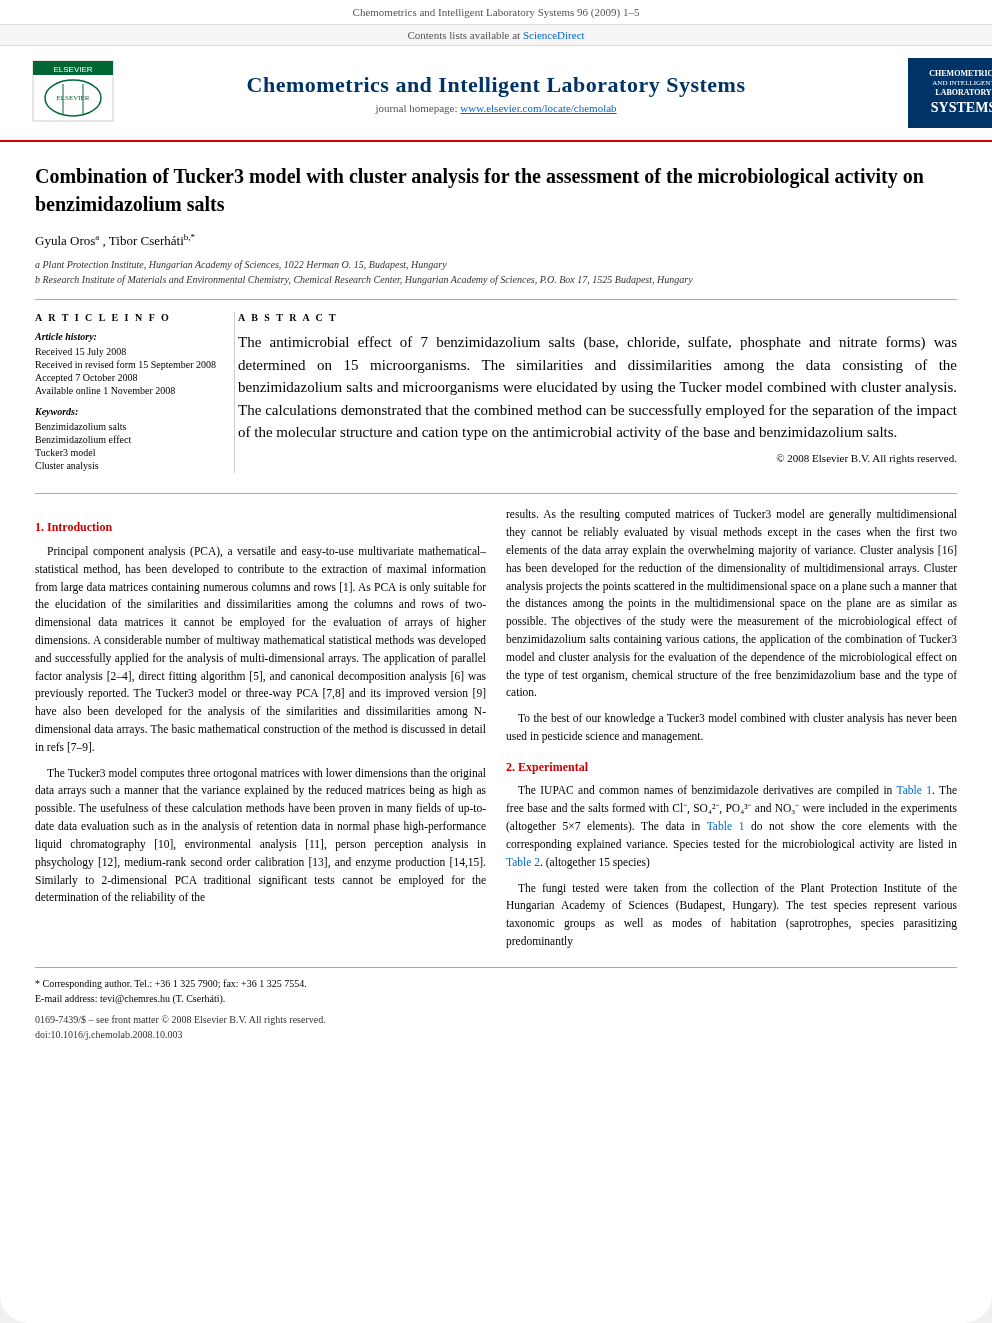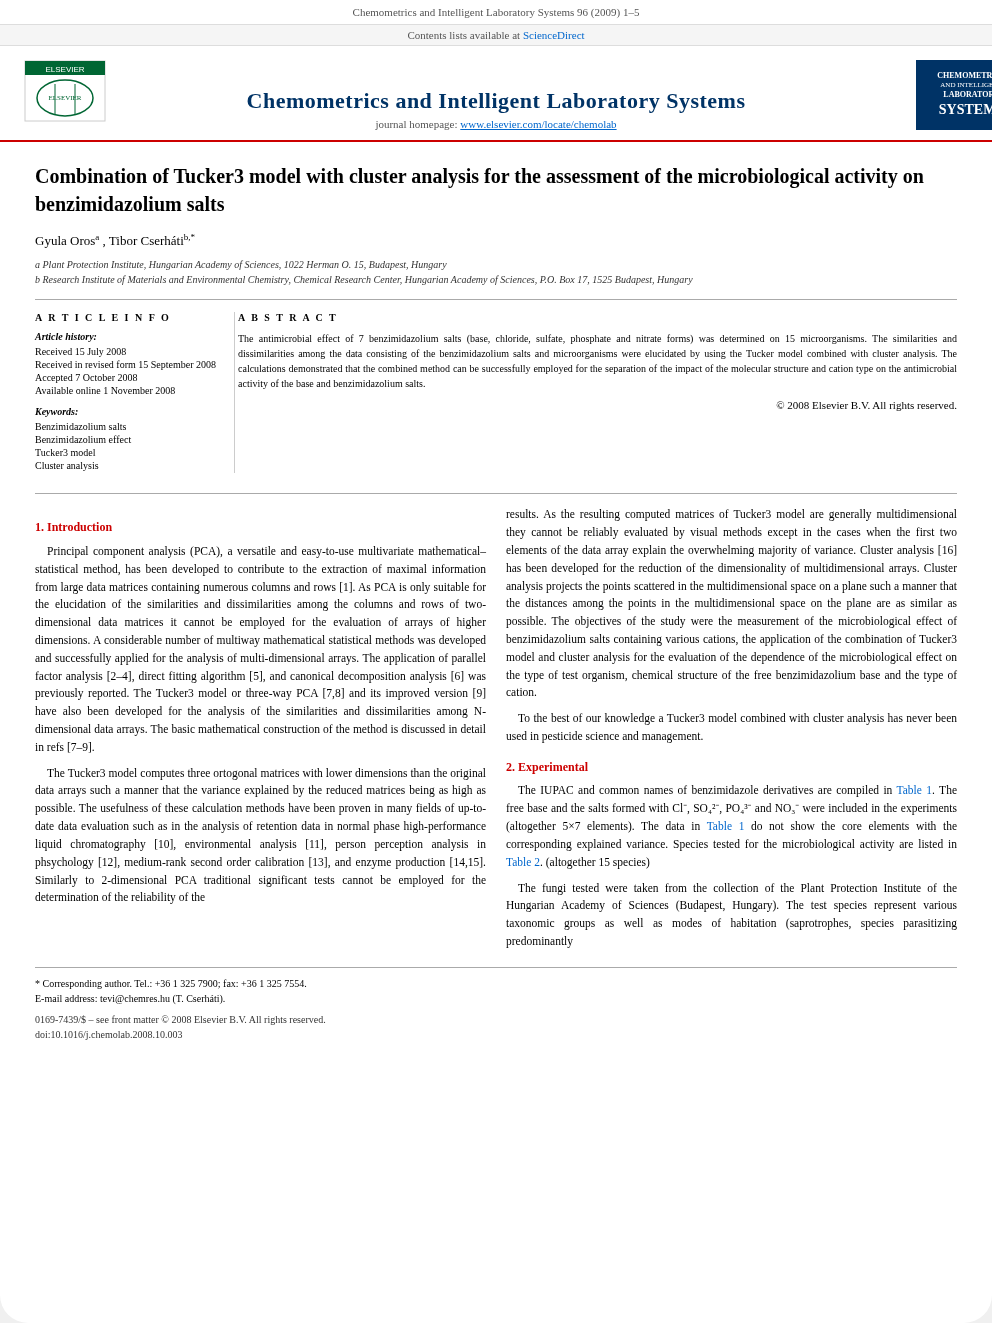--- a/index.html
+++ b/index.html
@@ -22,22 +22,22 @@
       background: #fff;
       text-align: center;
       padding: 6px 20px;
       font-size: 11px;
       color: #555;
       border-bottom: 1px solid #ddd;
     }
     
     .journal-header {
       display: flex;
-      align-items: flex-end;
-      padding: 10px 20px;
+      align-items: center;
+      padding: 10px 28px;
       border-bottom: 2px solid #c00;
     }
     .journal-header-left {
       width: 100px;
     }
     .elsevier-logo {
       width: 90px;
       height: 70px;
     }
     .journal-header-center {
@@ -165,21 +165,21 @@
     }
     .abstract-section h3 {
       font-size: 10px;
       letter-spacing: 2px;
       text-transform: uppercase;
       font-weight: bold;
       color: #000;
       margin-bottom: 8px;
     }
     .abstract-text {
-      font-size: 10px;
+      font-size: 15px;
       line-height: 1.5;
       text-align: justify;
     }
     .copyright {
       font-size: 11px;
       text-align: right;
       margin-top: 8px;
     }
     
     .body-columns {

